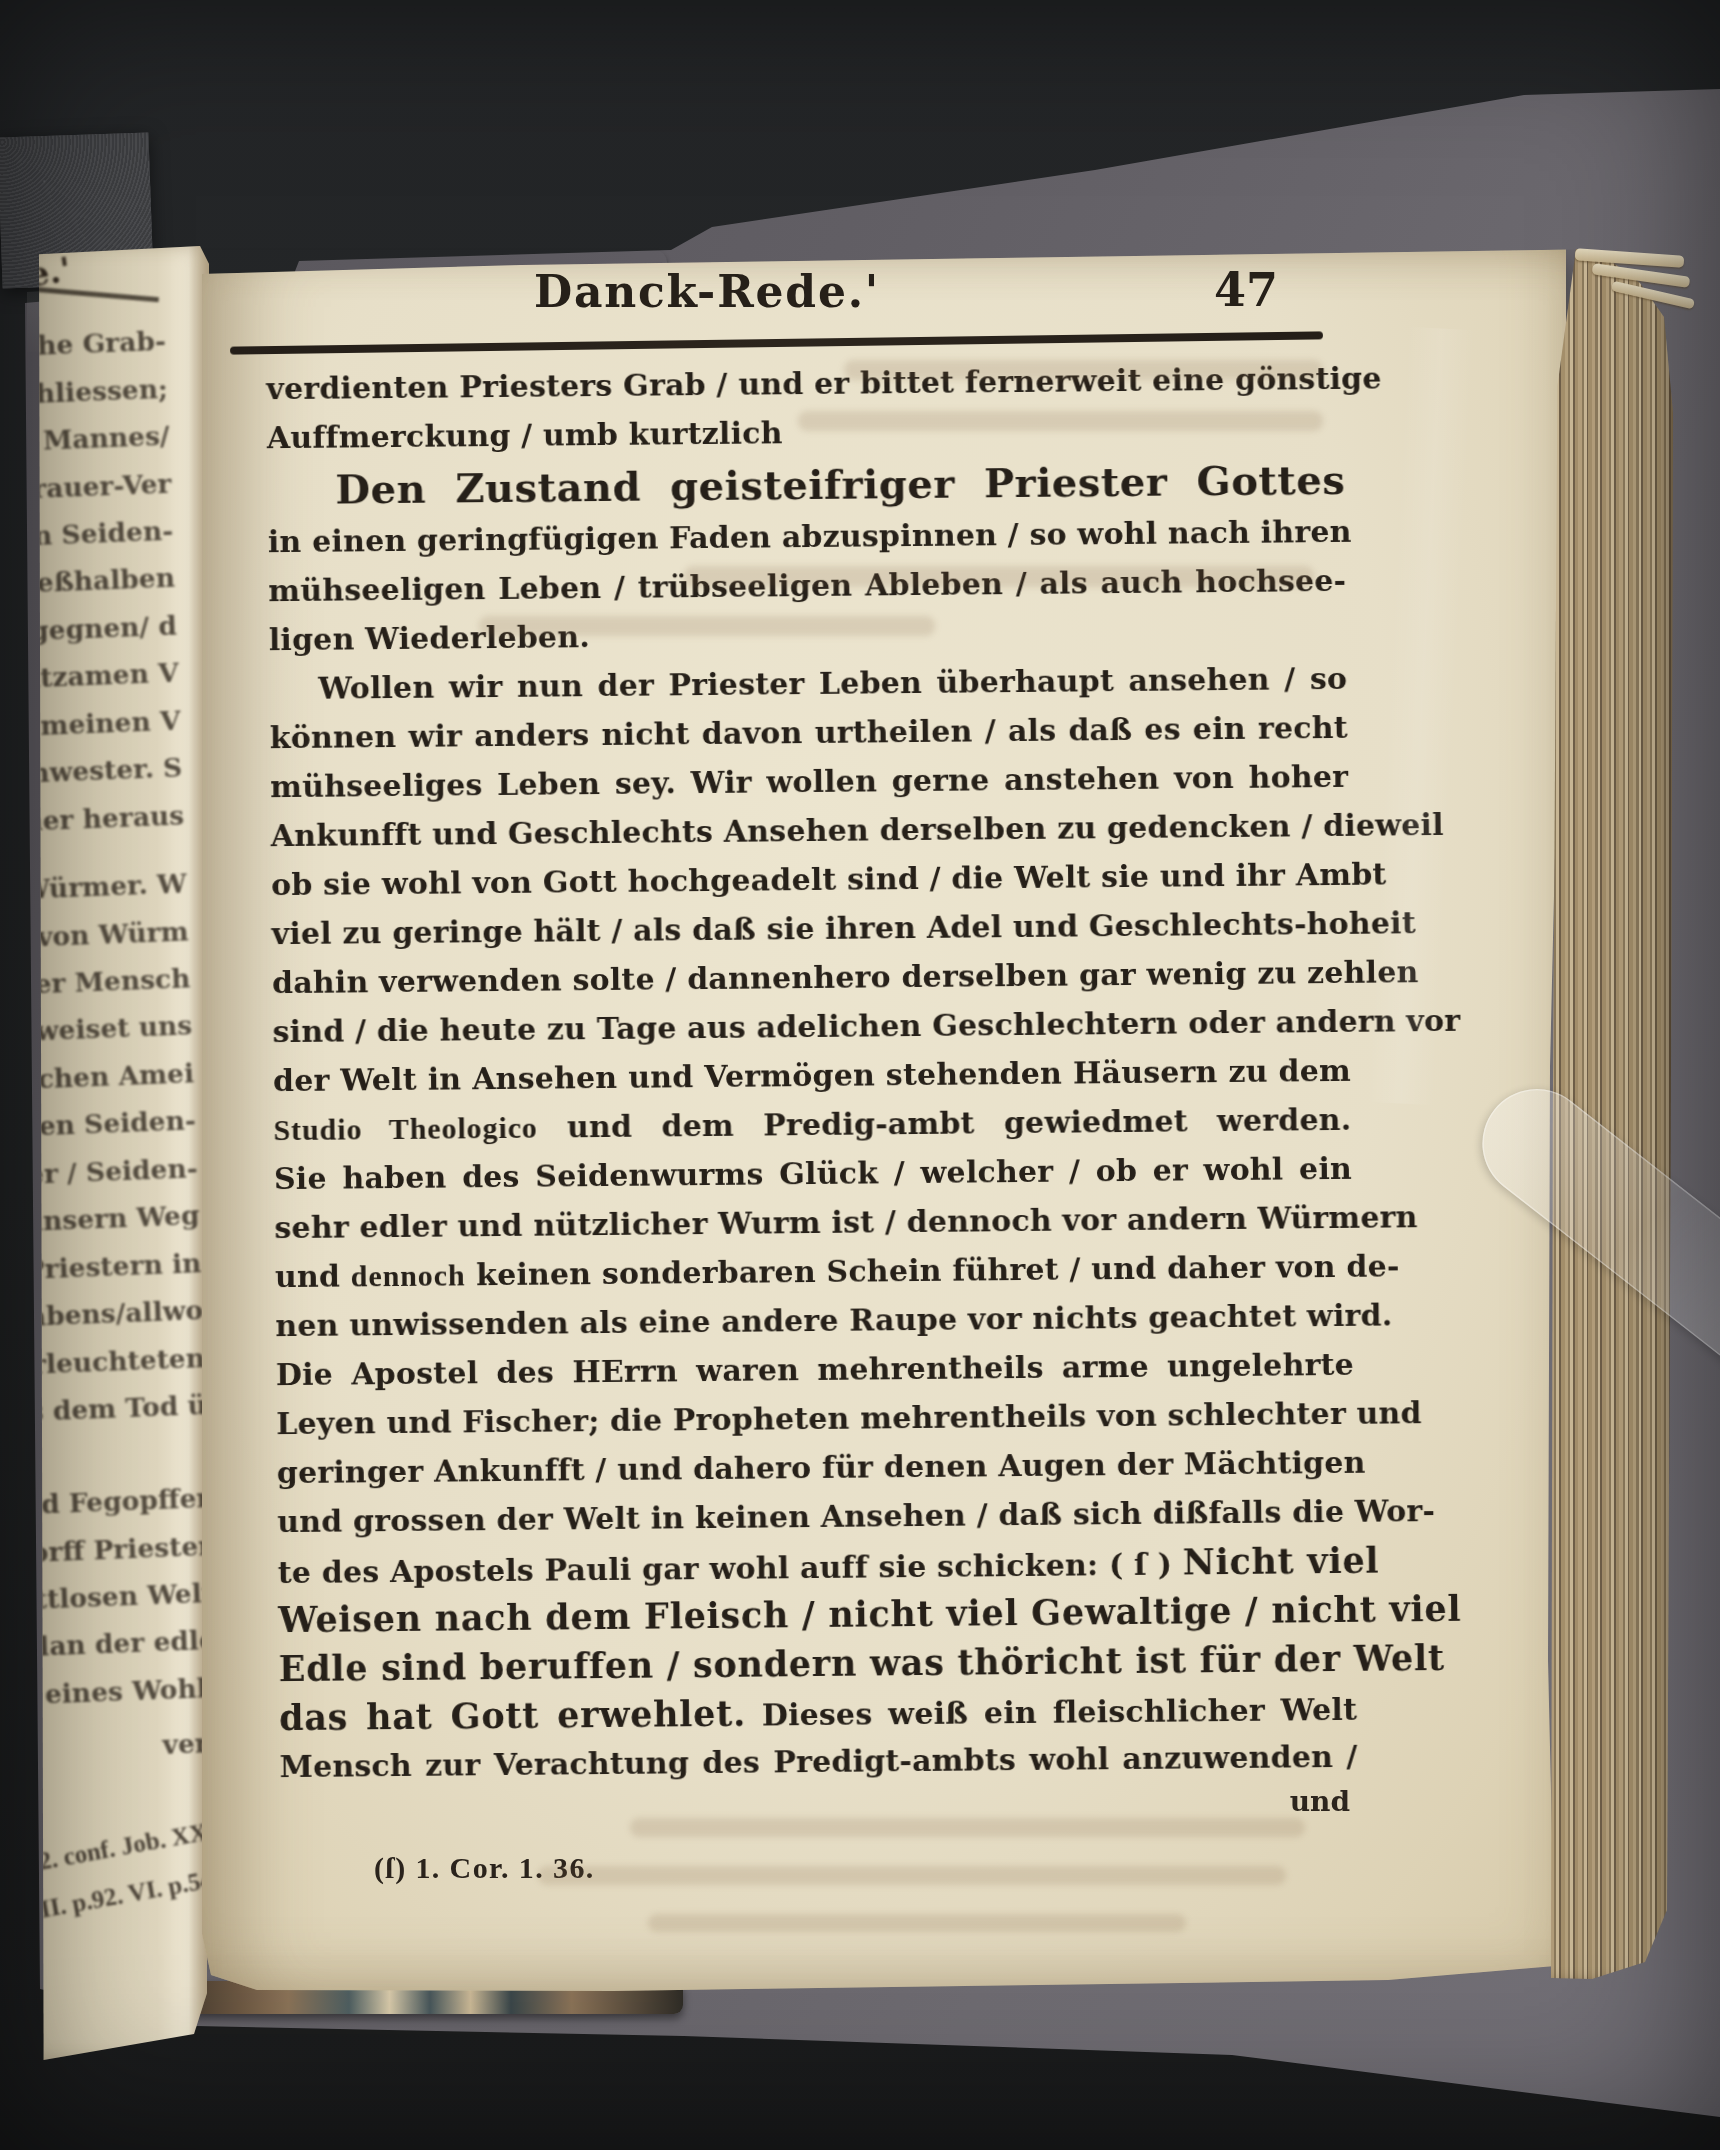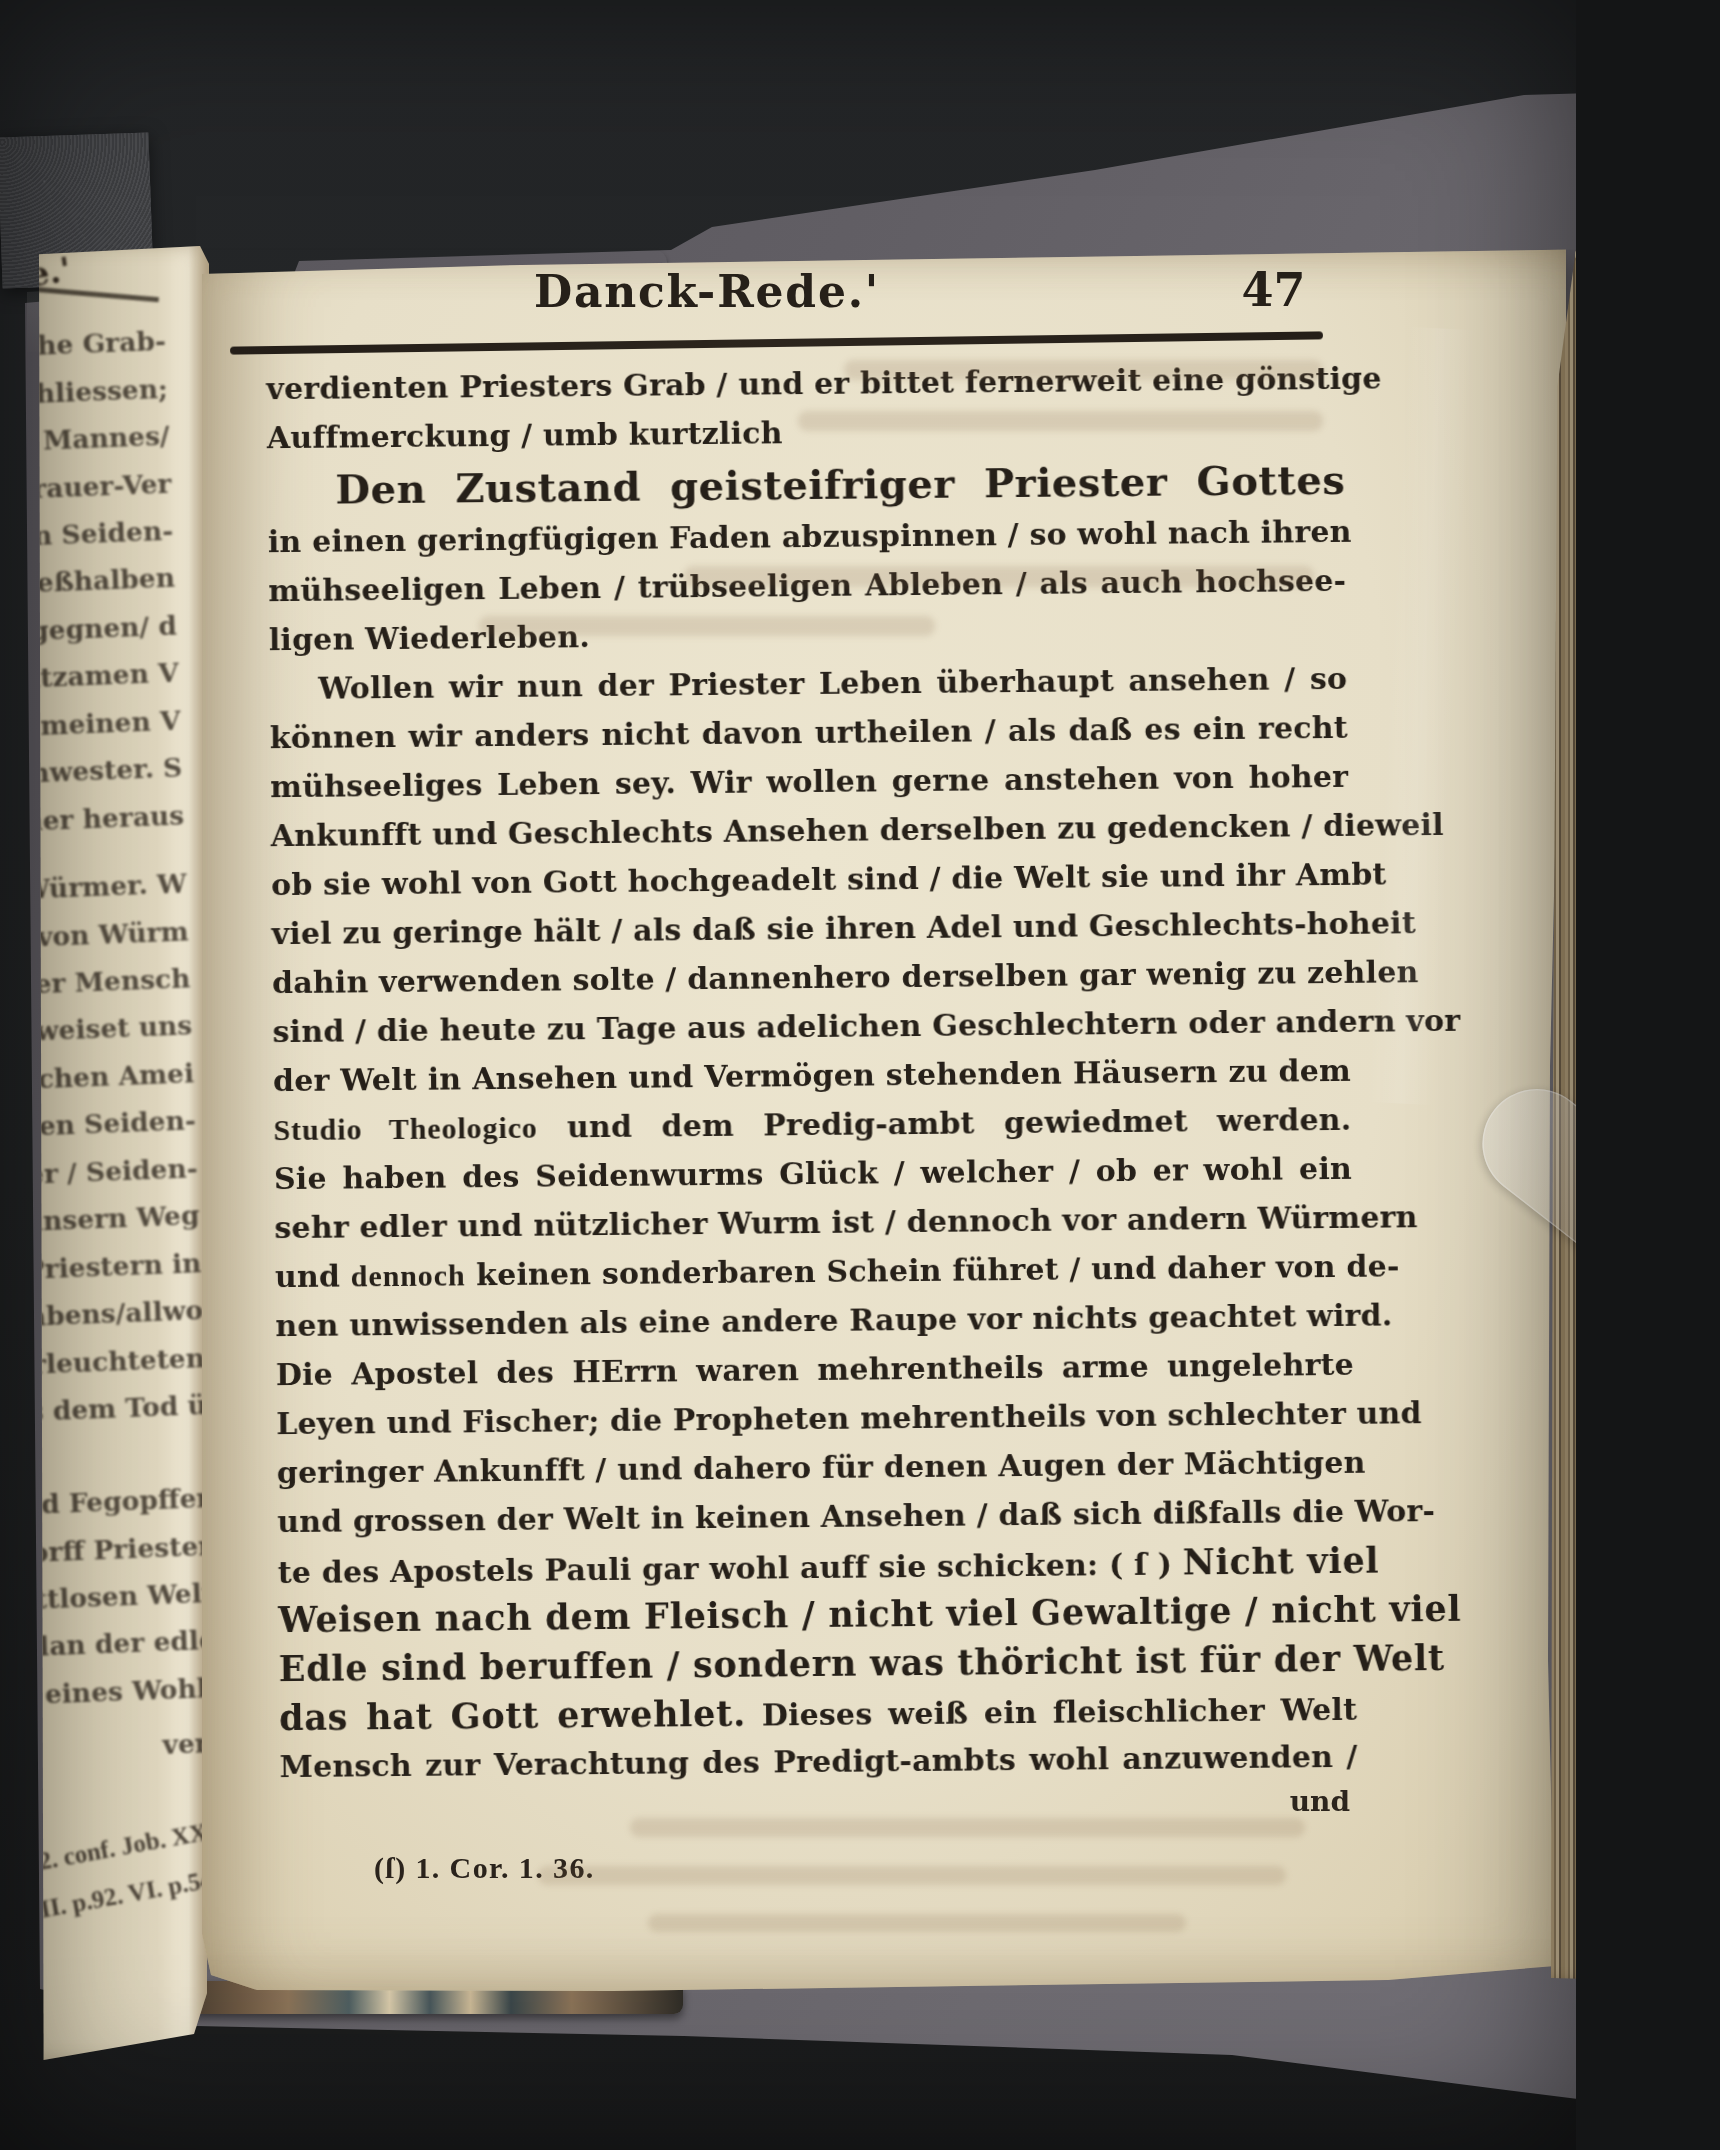--- a/index.html
+++ b/index.html
@@ -1,16 +1,16 @@
 <!DOCTYPE html>
 <html style="font-size:7.3px"><head>
 <meta charset="utf-8">
 <style>
   html,body{margin:0;padding:0;background:#141516;}
-  .stage{position:relative;width:1576px;height:2151px;overflow:hidden;
+  .stage{position:relative;width:1720px;height:2151px;overflow:hidden;
          background:linear-gradient(180deg,#242628 0%,#212324 55%,#1a1b1c 100%);
          font-family:"DejaVu Serif", serif;}
   
   .foam{position:absolute;left:0;top:135px;width:151px;height:151px;
         background:
           radial-gradient(circle at 30% 30%, rgba(120,122,126,.25) 0 0.9px, transparent 1.4px),
           repeating-radial-gradient(circle at 4.6px 4.6px, #4b4c4f 0 1.4px, #3d3e41 1.8px 3.6px),
           #434447;
         box-shadow:0 4.6px 18px rgba(0,0,0,.5);transform:rotate(-2deg);}
   .gray-sheet{position:absolute;left:0;top:0;width:1720px;height:2151px;
@@ -59,21 +59,21 @@
            #cbb997 5.5px 8.2px,#6f5f49 8.2px 10px,#a5906c 10px 13.7px);
         clip-path:polygon(25px 0,59px 11.4px,89px 34px,113px 68px,122px 164px,
           120px 821px,116px 1661px,94px 1713px,41px 1730px,0 1729px,1.8px 867px,6.4px 137px);
         box-shadow:inset -8.2px 0 13.7px rgba(60,45,25,.5), 6.4px 0 12px rgba(0,0,0,.35);}
   .edge-step{position:absolute;border-radius:4.6px;background:linear-gradient(180deg,#e2d8bd,#c4b28d);
         box-shadow:0 1.4px 1.8px rgba(90,70,40,.5);}
   .step1{left:1575px;top:252px;width:109px;height:12px;transform:rotate(4deg);}
   .step2{left:1592px;top:270px;width:98px;height:11px;transform:rotate(8deg);}
   .step3{left:1611px;top:290px;width:84px;height:10px;transform:rotate(13deg);}
   
-  .ink{color:#262019;text-align:center;}
+  .ink{color:#262019;}
   .running-header{position:absolute;left:228px;top:266px;width:958px;text-align:center;
         font-size:44px;font-weight:700;letter-spacing:1.8px;filter:blur(0.3px);}
   .page-number{position:absolute;left:1214px;top:263px;width:119px;font-size:46px;
         font-weight:700;filter:blur(0.3px);}
   .header-rule{position:absolute;left:230px;top:339px;width:1093px;height:7.8px;
         background:linear-gradient(90deg,#241e18 0%,#2c251d 50%,#241e18 100%);
         border-radius:4.1px;transform:rotate(-.8deg);filter:blur(0.5px);}
   .text-block{position:absolute;left:273px;top:360px;width:1078px;
         transform:rotate(-.55deg);filter:blur(0.3px);}
   .line{height:49px;font-size:30px;font-weight:700;line-height:47px;white-space:nowrap;

